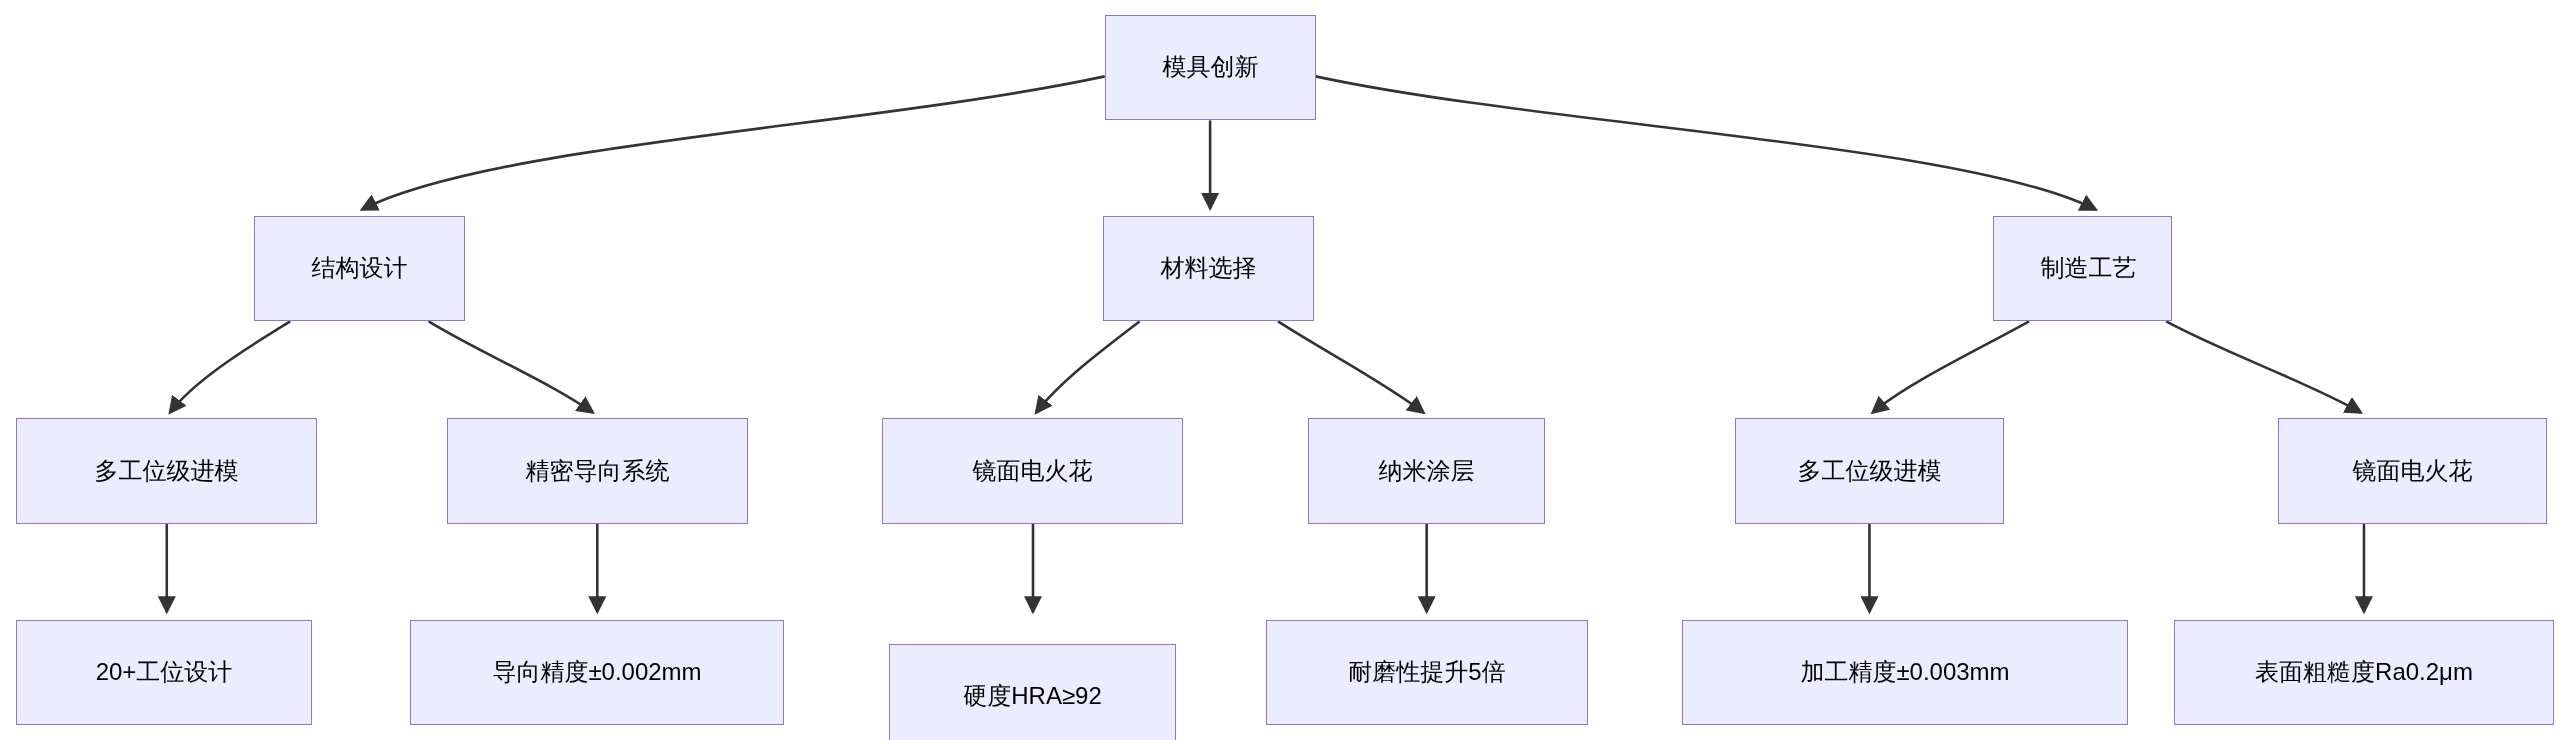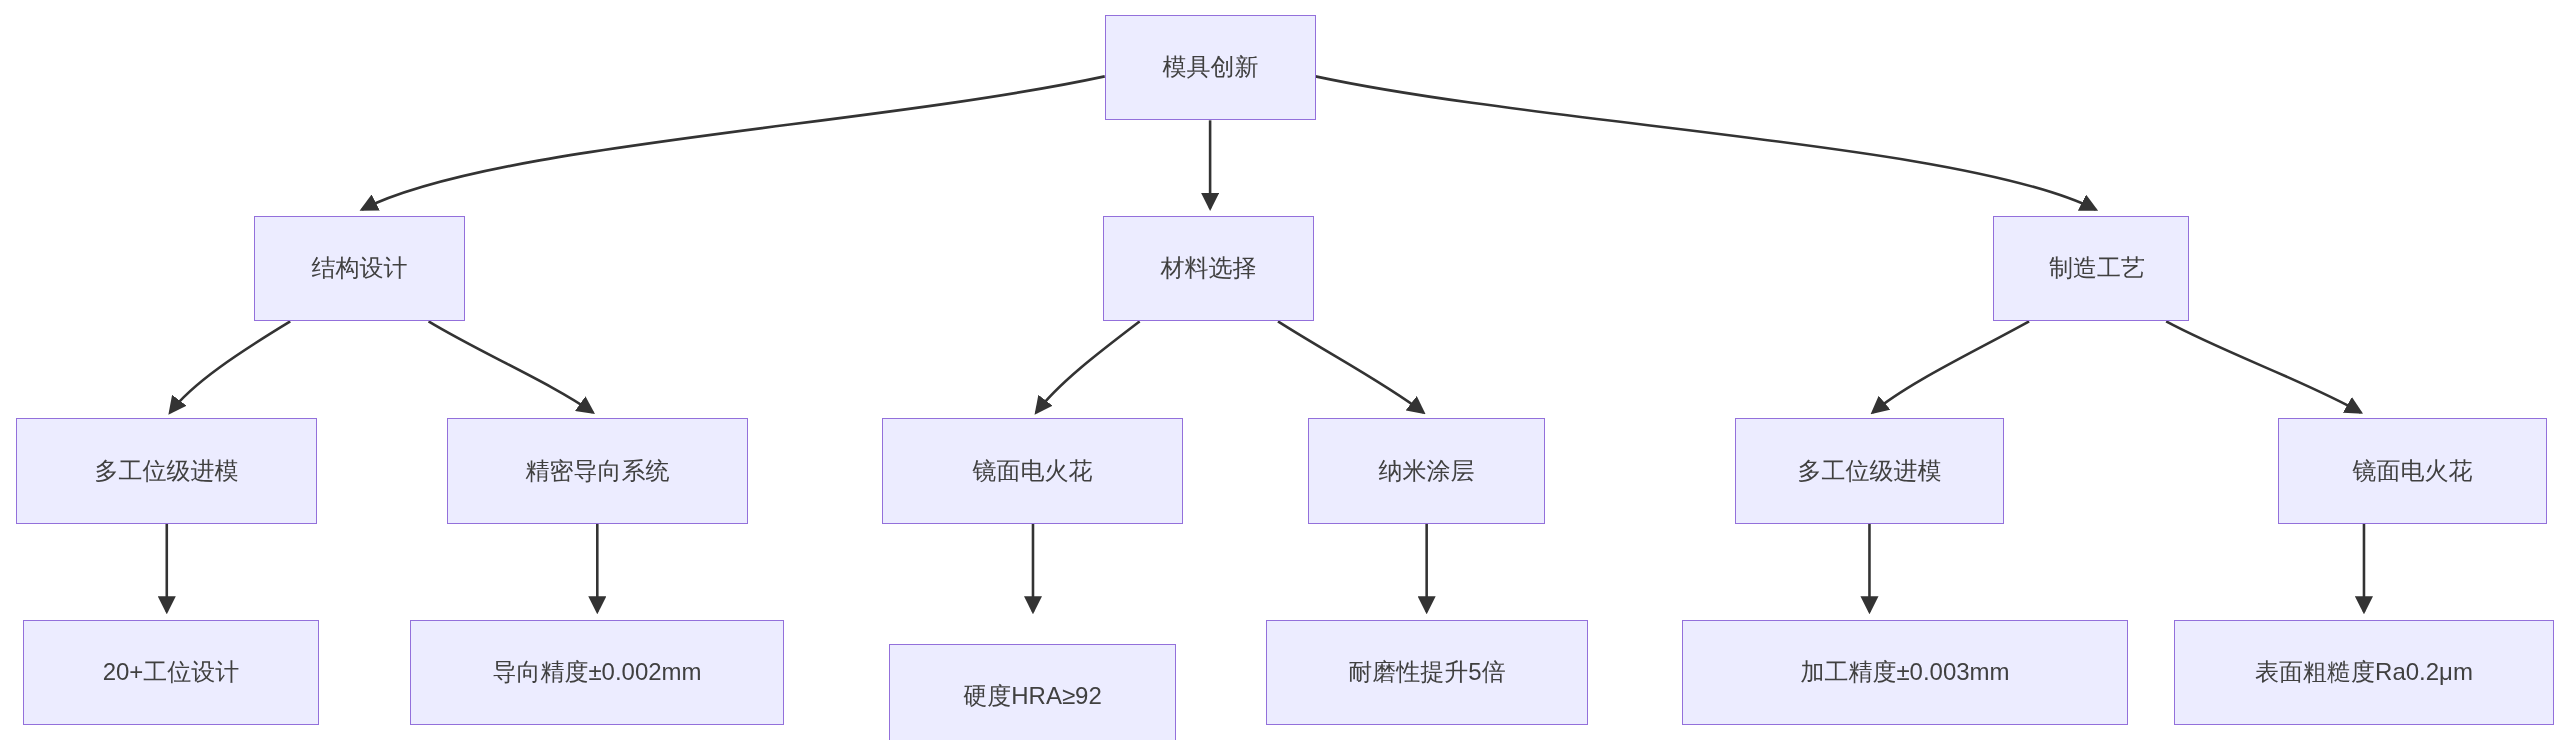--- a/index.html
+++ b/index.html
@@ -10,38 +10,38 @@
     position: relative; overflow: hidden;
   }
   #canvas { position: absolute; left: 0; top: 0; width: 2576px; height: 741px; }
   #edge-layer { position: absolute; left: 0; top: 0; width: 2576px; height: 741px; pointer-events: none; }
   .node {
     position: absolute;
     background: #ECECFF;
     border: 1.9px solid #9370DB;
     box-sizing: border-box;
     display: flex; align-items: center; justify-content: center;
-    color: #404040;
+    color: #000000;
     font-size: 24px;
     line-height: 1.2;
     white-space: nowrap;
     text-align: center;
   }
   
   #n-root               { left: 1105px; top: 15px;  width: 211px; height: 105px; }
   #n-structure          { left: 254px;  top: 216px; width: 211px; height: 105px; }
   #n-material           { left: 1103px; top: 216px; width: 211px; height: 105px; }
-  #n-process            { left: 1993px; top: 216px; width: 196px; height: 105px; padding-left: 12px; }
+  #n-process            { left: 1993px; top: 216px; width: 179px; height: 105px; padding-left: 12px; }
   #n-multi-station      { left: 16px;   top: 418px; width: 301px; height: 106px; }
   #n-guide-system       { left: 447px;  top: 418px; width: 301px; height: 106px; }
   #n-carbide-insert     { left: 882px; top: 418px; width: 301px; height: 106px; }
   #n-nano-coating       { left: 1308px; top: 418px; width: 237px; height: 106px; }
   #n-wire-edm           { left: 1735px; top: 418px; width: 269px; height: 106px; }
   #n-mirror-edm         { left: 2230px; top: 418px; width: 269px; height: 106px; margin-left: 48px; }
-  #n-station-design     { left: 23px;   top: 620px; width: 296px; height: 105px; }
+  #n-station-design     { left: 16px;   top: 620px; width: 296px; height: 105px; }
   #n-guide-accuracy     { left: 410px;  top: 620px; width: 374px; height: 105px; }
   #n-hardness           { left: 889px; top: 644px; width: 287px; height: 105px; }
   #n-wear-resistance    { left: 1266px; top: 620px; width: 322px; height: 105px; }
   #n-machining-accuracy { left: 1682px; top: 620px; width: 446px; height: 105px; }
   #n-surface-roughness  { left: 2174px; top: 620px; width: 380px; height: 105px; }
   .edge { stroke: #333333; stroke-width: 4; fill: none; }
 </style>
 </head>
 <body>
 

